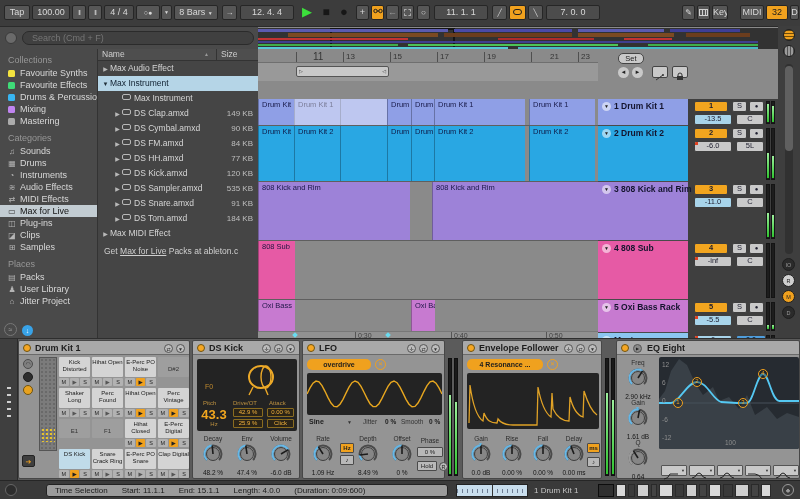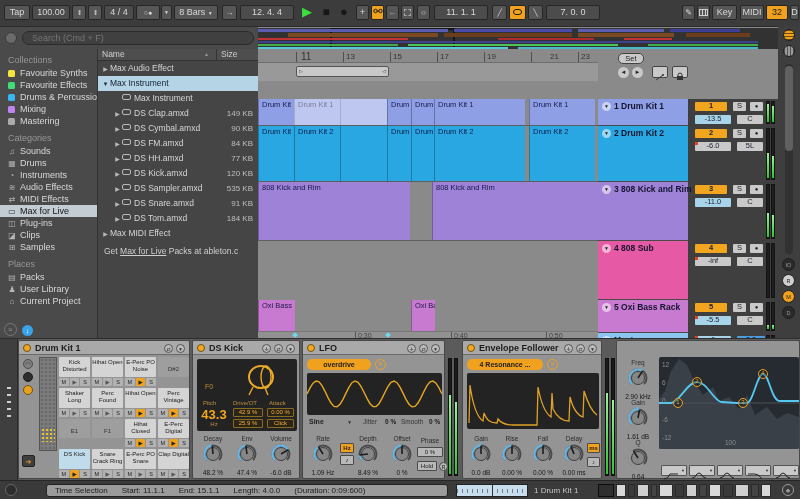--- a/index.html
+++ b/index.html
@@ -110,21 +110,21 @@
     <div class="tb" style="left:386px;width:13px;color:#9a9a9a;"><span>←</span></div>
     <div class="tb" style="left:401px;width:13px;"><span style="display:inline-block;width:7px;height:7px;border:1px dashed #aaa;margin-top:3px;"></span></div>
     <div class="tb" style="left:417px;width:13px;font-size:8px;"><span>○</span></div>
     <div class="tb tbval" style="left:434px;width:54px;">11. 1. 1</div>
     <div class="tb" style="left:492px;width:15px;font-size:7px;"><span>╱</span></div>
     <div class="tb tborange" style="left:509px;width:17px;"><span style="display:inline-block;width:9px;height:6px;border:1.5px solid #1e1e1e;border-radius:3px;margin-top:3px;"></span></div>
     <div class="tb" style="left:528px;width:15px;font-size:7px;"><span>╲</span></div>
     <div class="tb tbval" style="left:546px;width:54px;">7. 0. 0</div>
     <div class="tb" style="left:682px;width:13px;font-size:8px;"><span>✎</span></div>
     <div class="tb" style="left:697px;width:13px;"><span style="display:inline-block;width:9px;height:7px;border:1px solid #cfcfcf;margin-top:3px;background:repeating-linear-gradient(90deg,transparent 0 2px,#cfcfcf 2px 3px);"></span></div>
-    <div class="tb" style="left:712px;width:25px;">Key</div>
+    <div class="tb" style="left:712px;width:16px;">Key</div>
     <div class="tb" style="left:740px;width:24px;">MIDI</div>
     <div class="tb tborange" style="left:766px;width:22px;">32 %</div>
     <div class="tb" style="left:790px;width:9px;">D</div>
   </div>
 
   <div class="browser">
     <div style="position:absolute;left:5px;top:5px;width:12px;height:12px;border-radius:50%;background:#6a6a6a;border:1px solid #3a3a3a;"></div>
     <input class="search" placeholder="Search (Cmd + F)" style="">
     <div id="sidebar" style="position:absolute;left:0;top:22px;width:97px;height:276px;overflow:hidden;">
         <div class="sb-title">Collections</div>
@@ -139,21 +139,21 @@
         <div class="sb-item"><span class="sb-ico">◔</span><span>Instruments</span></div>
         <div class="sb-item"><span class="sb-ico">≋</span><span>Audio Effects</span></div>
         <div class="sb-item"><span class="sb-ico">⇄</span><span>MIDI Effects</span></div>
         <div class="sb-item sel"><span class="sb-ico">▭</span><span>Max for Live</span></div>
         <div class="sb-item"><span class="sb-ico">◫</span><span>Plug-ins</span></div>
         <div class="sb-item"><span class="sb-ico">◪</span><span>Clips</span></div>
         <div class="sb-item"><span class="sb-ico">⊞</span><span>Samples</span></div>
         <div class="sb-title">Places</div>
         <div class="sb-item"><span class="sb-ico">▤</span><span>Packs</span></div>
         <div class="sb-item"><span class="sb-ico">♟</span><span>User Library</span></div>
-        <div class="sb-item"><span class="sb-ico">⌂</span><span>Current Project</span></div>
+        <div class="sb-item"><span class="sb-ico">⌂</span><span>Jitter Project</span></div>
       </div>
     <div class="flist">
       <div class="flhead">
         <span style="position:absolute;left:4px;">Name</span>
         <span style="position:absolute;left:106px;font-size:5px;color:#999;">▲</span>
         <span style="position:absolute;left:118px;border-left:1px solid #333;padding-left:4px;">Size</span>
       </div>
       <div id="filerows">
           <div class="frow" style="padding-left: 3px;"><span class="farrow">▶</span><span>Max Audio Effect</span></div>
           <div class="frow sel" style="padding-left: 3px;"><span class="farrow">▼</span><span>Max Instrument</span></div>
@@ -191,21 +191,21 @@
         <div style="left: 240px; top: 10px; width: 96px; height: 2px; background: rgb(173, 43, 43); position: absolute;"></div>
         <div style="left: 366px; top: 10px; width: 48px; height: 2px; background: rgb(194, 51, 51); position: absolute;"></div>
         <div style="left: 0px; top: 13px; width: 500px; height: 2px; background: rgb(63, 63, 143); position: absolute;"></div>
         <div style="left: 0px; top: 16px; width: 140px; height: 2px; background: rgb(63, 174, 74); position: absolute;"></div>
         <div style="left: 150px; top: 16px; width: 210px; height: 2px; background: rgb(76, 196, 87); position: absolute;"></div>
         <div style="left: 390px; top: 16px; width: 110px; height: 2px; background: rgb(63, 174, 74); position: absolute;"></div>
         <div style="left: 0px; top: 19px; width: 250px; height: 2px; background: rgb(88, 200, 216); position: absolute;"></div>
         <div style="left: 260px; top: 19px; width: 240px; height: 2px; background: rgb(73, 183, 199); position: absolute;"></div>
       </div>
     <div id="ruler" style="position:absolute;left:0;top:22px;width:340px;height:14px;border-bottom:1px solid #6f6f6f;">
-        <div style="position: absolute; left: 38px; top: 3px; font-size: 10px; color: rgb(53, 53, 53); border-left: 1px solid rgb(79, 79, 79); padding-left: 4px; line-height: 10px;">11</div>
+        <div style="position: absolute; left: 38px; top: 3px; font-size: 10px; color: rgb(53, 53, 53); border-left: 1px solid rgb(79, 79, 79); padding-left: 16px; line-height: 10px;">11</div>
         <div style="position: absolute; left: 85px; top: 3px; font-size: 8px; color: rgb(53, 53, 53); border-left: 1px solid rgb(79, 79, 79); padding-left: 2px; line-height: 10px;">13</div>
         <div style="position: absolute; left: 132px; top: 3px; font-size: 8px; color: rgb(53, 53, 53); border-left: 1px solid rgb(79, 79, 79); padding-left: 2px; line-height: 10px;">15</div>
         <div style="position: absolute; left: 179px; top: 3px; font-size: 8px; color: rgb(53, 53, 53); border-left: 1px solid rgb(79, 79, 79); padding-left: 2px; line-height: 10px;">17</div>
         <div style="position: absolute; left: 226px; top: 3px; font-size: 8px; color: rgb(53, 53, 53); border-left: 1px solid rgb(79, 79, 79); padding-left: 2px; line-height: 10px;">19</div>
         <div style="position: absolute; left: 273px; top: 3px; font-size: 8px; color: rgb(53, 53, 53); border-left: 1px solid rgb(79, 79, 79); padding-left: 18px; line-height: 10px;">21</div>
         <div style="position: absolute; left: 320px; top: 3px; font-size: 8px; color: rgb(53, 53, 53); border-left: 1px solid rgb(79, 79, 79); padding-left: 2px; line-height: 10px;">23</div>
       </div>
     <div class="grid" id="scrub" style="position:absolute;left:0;top:36px;width:340px;height:18px;background:#999;">
       <div id="loopbrace" style="position: absolute; top: 3px; height: 11px; background: rgb(201, 201, 201); border: 1px solid rgb(85, 85, 85); border-radius: 2px; left: 38px; width: 93px;">
         <span style="position:absolute;left:2px;top:1px;font-size:5px;color:#333;">▷</span>
@@ -315,20 +315,25 @@
         <div class="cbtn orange" style="left: 436px; top: 85px; width: 34px;">3</div>
         <div class="cbtn" style="left: 474px; top: 85px; width: 15px;">S</div>
         <div class="cbtn" style="left: 491px; top: 85px; width: 15px; font-size: 6px;">●</div>
         <div class="cbtn vblue" style="left: 436px; top: 98px; width: 38px;">-11.0</div>
         <div class="cbtn" style="left: 478px; top: 98px; width: 28px;">C</div>
         <div class="meterbar" style="left: 508px; top: 85px; height: 55px;">
           <div class="meterfill" style="height: 45%;"></div>
         </div>
         <div class="meterbar" style="left: 513px; top: 85px; height: 55px;">
           <div class="meterfill" style="height: 41%;"></div>
+        </div>
+        <div class="grid" style="left: 0px; top: 142px; width: 340px; height: 59px; background: rgb(138, 138, 138); border-bottom: 1px solid rgb(95, 95, 95); position: absolute; overflow: hidden;">
+          <div class="clip " style="left: 0px; width: 37px; background: rgb(230, 90, 165);">
+            <span class="cliplabel">808 Sub</span>
+          </div>
         </div>
         <div style="left: 340px; top: 142px; width: 90px; height: 59px; background: rgb(230, 90, 165); border-bottom: 1px solid rgb(74, 74, 74); position: absolute;">
           <div class="hdrcirc">▼</div>
           <div class="hdrname">4 808 Sub</div>
         </div>
         <div class="cbtn orange" style="left: 436px; top: 144px; width: 34px;">4</div>
         <div class="cbtn" style="left: 474px; top: 144px; width: 15px;">S</div>
         <div class="cbtn" style="left: 491px; top: 144px; width: 15px; font-size: 6px;">●</div>
         <div class="cbtn  dot" style="left: 436px; top: 157px; width: 38px;">-inf</div>
         <div class="cbtn" style="left: 478px; top: 157px; width: 28px;">C</div>
@@ -695,20 +700,25 @@
     </div>
 
   <div class="dmeter" style="left:605px;top:358px;height:118px;">
       <div class="meterfill" style="height:70%;"></div>
     </div>
   <div class="dmeter" style="left:611px;top:358px;height:118px;">
       <div class="meterfill" style="height:64%;"></div>
     </div>
 
   <div class="device" style="left:616px;width:184px;">
+    <div class="dtitle">
+      <span class="led"></span>
+      <span style="position:absolute;left:16px;top:2.5px;width:9px;height:9px;border-radius:50%;background:#8a8a8a;border:1px solid #555;font-size:4px;line-height:8px;text-align:center;color:#222;">▶</span>
+      <span class="dname" style="left:30px;">EQ Eight</span>
+    </div>
     <div id="eqparams"></div>
     <div class="ddisp" id="eqgraph" style="left:42px;top:16px;width:140px;height:92px;background:#262b31;"><svg width="140" height="92">
           <polygon points="0,92 0,42 6,34 12,14 20,2 28,8 36,26 44,38 54,30 60,44 70,40 80,52 88,38 96,58 108,50 118,62 128,56 140,60 140,92" fill="#394047"></polygon>
           <line x1="0" y1="46" x2="140" y2="46" stroke="#46505a" stroke-width="1"></line>
           <path d="M0,46 L12,46 C20,46 28,25 38,25 C48,25 54,43 62,45 L78,46 L88,46 C94,46 98,17 104,17 C110,17 112,42 120,44 L140,44" fill="none" stroke="#55c8f2" stroke-width="1.8"></path>
         </svg><div style="position: absolute; left: 3px; top: 4px; font-size: 6.5px; color: rgb(142, 142, 142);">12</div><div style="position: absolute; left: 3px; top: 22px; font-size: 6.5px; color: rgb(142, 142, 142);">6</div><div style="position: absolute; left: 3px; top: 40px; font-size: 6.5px; color: rgb(142, 142, 142);">0</div><div style="position: absolute; left: 3px; top: 59px; font-size: 6.5px; color: rgb(142, 142, 142);">-6</div><div style="position: absolute; left: 3px; top: 77px; font-size: 6.5px; color: rgb(142, 142, 142);">-12</div><div style="position: absolute; left: 66px; top: 82px; font-size: 6.5px; color: rgb(142, 142, 142);">100</div><div class="eqnode" style="left: 14px; top: 41px;">1</div><div class="eqnode" style="left: 33px; top: 20px;">2</div><div class="eqnode" style="left: 79px; top: 41px;">3</div><div class="eqnode" style="left: 99px; top: 12px;">4</div></div>
     <div id="eqbands"></div>
   <div class="knobw" style="left: 4px; top: 18px; width: 34px;"><span class="kl">Freq</span><span><svg width="22" height="22" viewBox="0 0 22 22">
             <path d="M 4.99 17.01 A 8.5 8.5 0 1 1 17.01 17.01" fill="none" stroke="#4a4a4a" stroke-width="2"></path>
             <circle cx="11" cy="11" r="6.5" fill="#868686" stroke="#3e3e3e"></circle>

